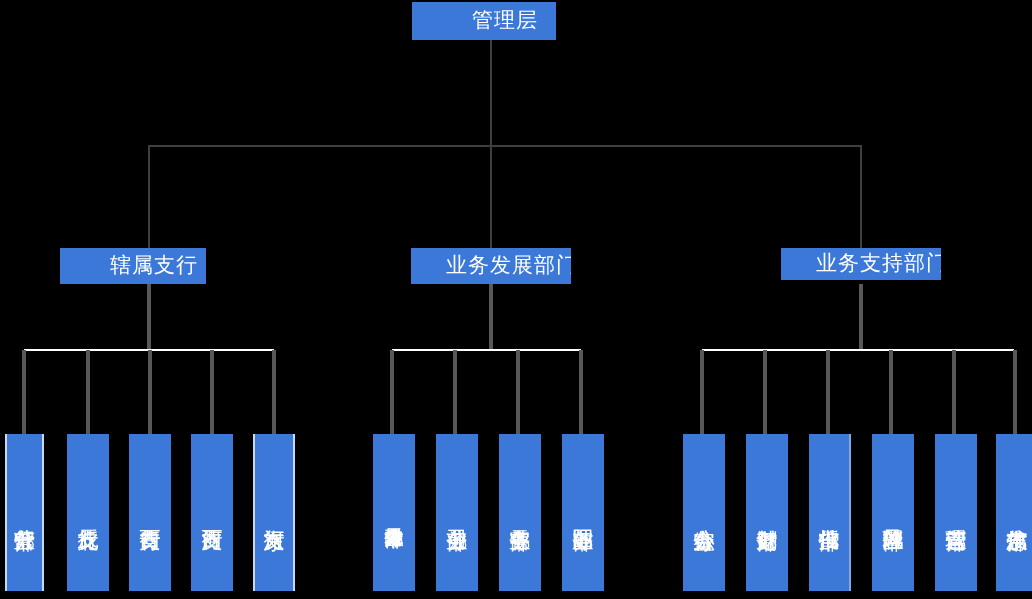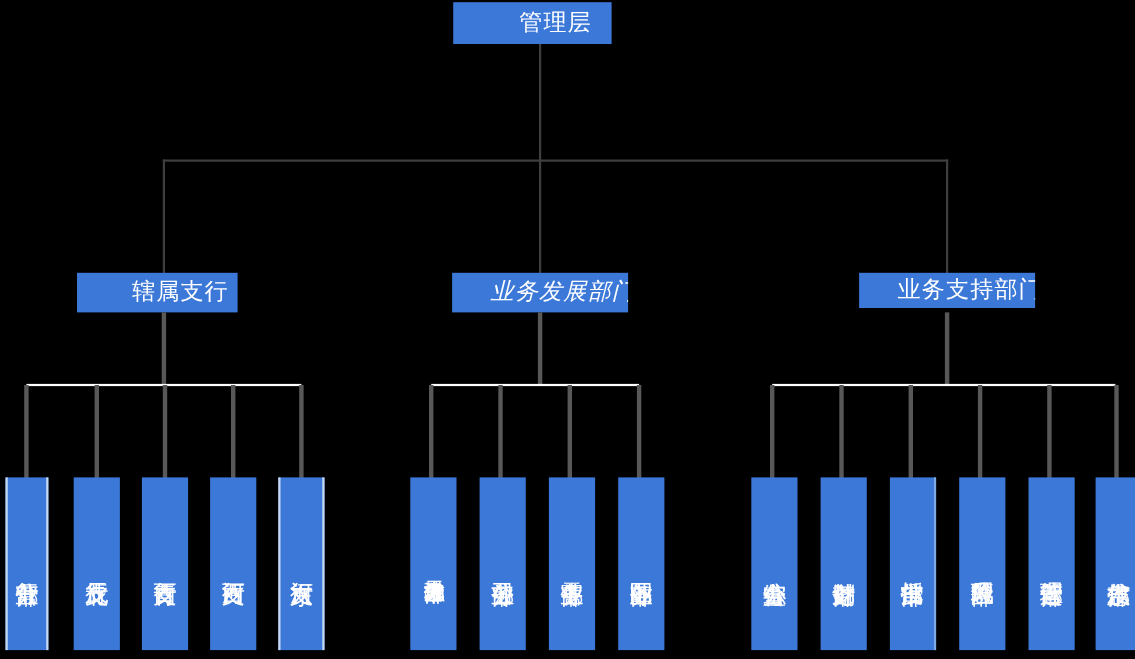--- a/index.html
+++ b/index.html
@@ -84,25 +84,25 @@
   </div>
 
   <div class="line-thin" style="left:490px; top:40px; width:2px; height:106px;"></div>
 
   <div class="line-thin" style="left:148px; top:145px; width:714px; height:2px;"></div>
 
   <div class="line-thin" style="left:148px; top:145px; width:2px; height:104px;"></div>
   <div class="line-thin" style="left:490px; top:145px; width:2px; height:104px;"></div>
   <div class="line-thin" style="left:860px; top:145px; width:2px; height:104px;"></div>
 
-  <div class="node midnode" style="left:70px; top:248px; width:146px; height:36px;">
+  <div class="node midnode" style="left:60px; top:248px; width:146px; height:36px;">
     <span>辖属支行</span>
   </div>
 
-  <div class="node midnode" style="left:411px; top:248px; width:160px; height:36px;font-style:italic;">
+  <div class="node midnode" style="left:411px; top:248px; width:160px; height:36px;">
     <span>业务发展部门</span>
   </div>
 
   <div class="node midnode" style="left:781px; top:248px; width:160px; height:32px;">
     <span>业务支持部门</span>
   </div>
 
   <div class="line" style="left:147px; top:284px; width:4px; height:66px;"></div>
   <div class="bus-hi" style="left:24px; top:349px; width:250px; height:2px;"></div>
   <div class="line" style="left:22px; top:350px; width:4px; height:85px;"></div>

